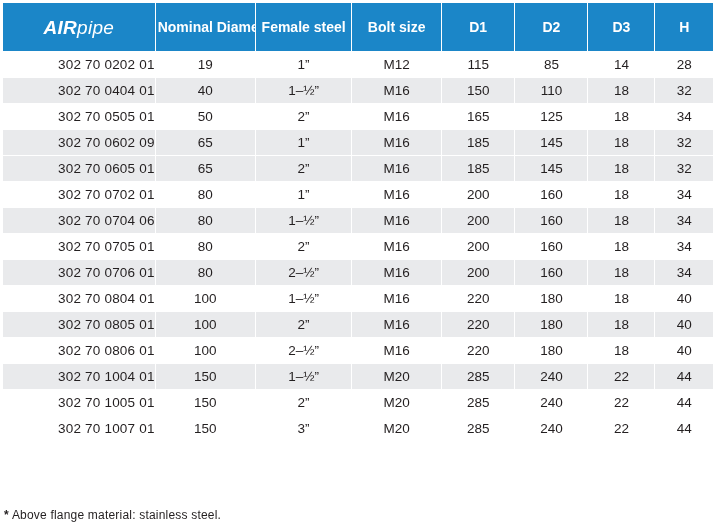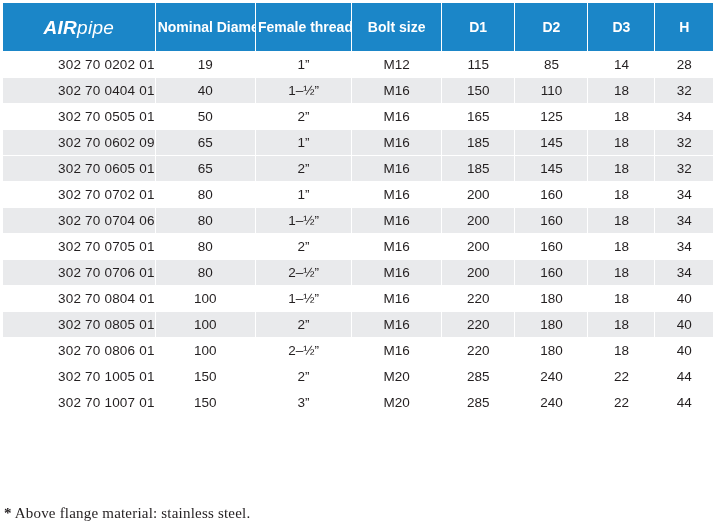--- a/index.html
+++ b/index.html
@@ -64,24 +64,23 @@
   }
   tbody td.code {
     text-align: right;
     padding-left: 9px;
     letter-spacing: 0.2px;
   }
   .footnote {
     position: absolute;
     left: 4px;
     bottom: 6px;
-    font-size: 15px;
+    font-size: 12px;
     color: #231f20;
     letter-spacing: 0.2px;
-    font-family: Liberation Serif, serif;
   }
   .footnote .star {
     font-weight: bold;
     margin-right: 3px;
   }
   
   col.c0 { width: 146px; }
   col.c1 { width: 96px; }
   col.c2 { width: 92px; }
   col.c3 { width: 86px; }
@@ -103,21 +102,21 @@
         <col class="c3">
       <col class="c4">
         <col class="c5">
         <col class="c6">
         <col class="c7">
     </colgroup>
     <thead>
       <tr>
         <th class="brand"><span>AIR</span><span class="light">pipe</span></th>
         <th>Nominal Diameter</th>
-        <th>Female thread</th>
+        <th>Female steel</th>
         <th>Bolt size</th>
         <th>D1</th>
         <th>D2</th>
         <th>D3</th>
         <th>H</th>
       </tr>
     </thead>
     <tbody>
       <tr class="odd">
         <td class="code">302 70 0202 01</td>
@@ -232,20 +231,30 @@
       <tr class="odd">
         <td class="code">302 70 0806 01</td>
         <td>100</td>
         <td>2–½”</td>
         <td>M16</td>
         <td>220</td>
         <td>180</td>
         <td>18</td>
         <td>40</td>
       </tr>
+      <tr class="even">
+        <td class="code">302 70 1004 01</td>
+        <td>150</td>
+        <td>1–½”</td>
+        <td>M20</td>
+        <td>285</td>
+        <td>240</td>
+        <td>22</td>
+        <td>44</td>
+      </tr>
       <tr class="odd">
         <td class="code">302 70 1005 01</td>
         <td>150</td>
         <td>2”</td>
         <td>M20</td>
         <td>285</td>
         <td>240</td>
         <td>22</td>
         <td>44</td>
       </tr>

